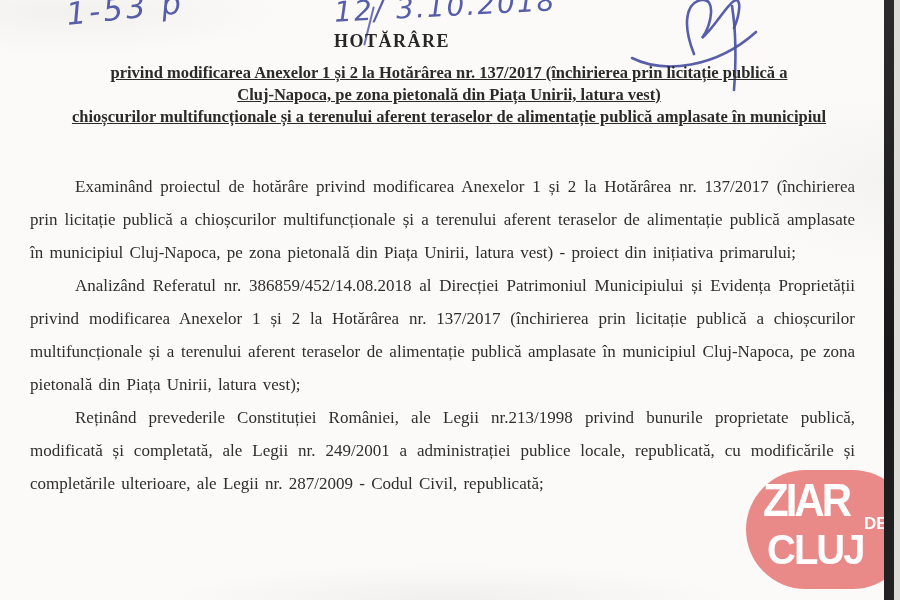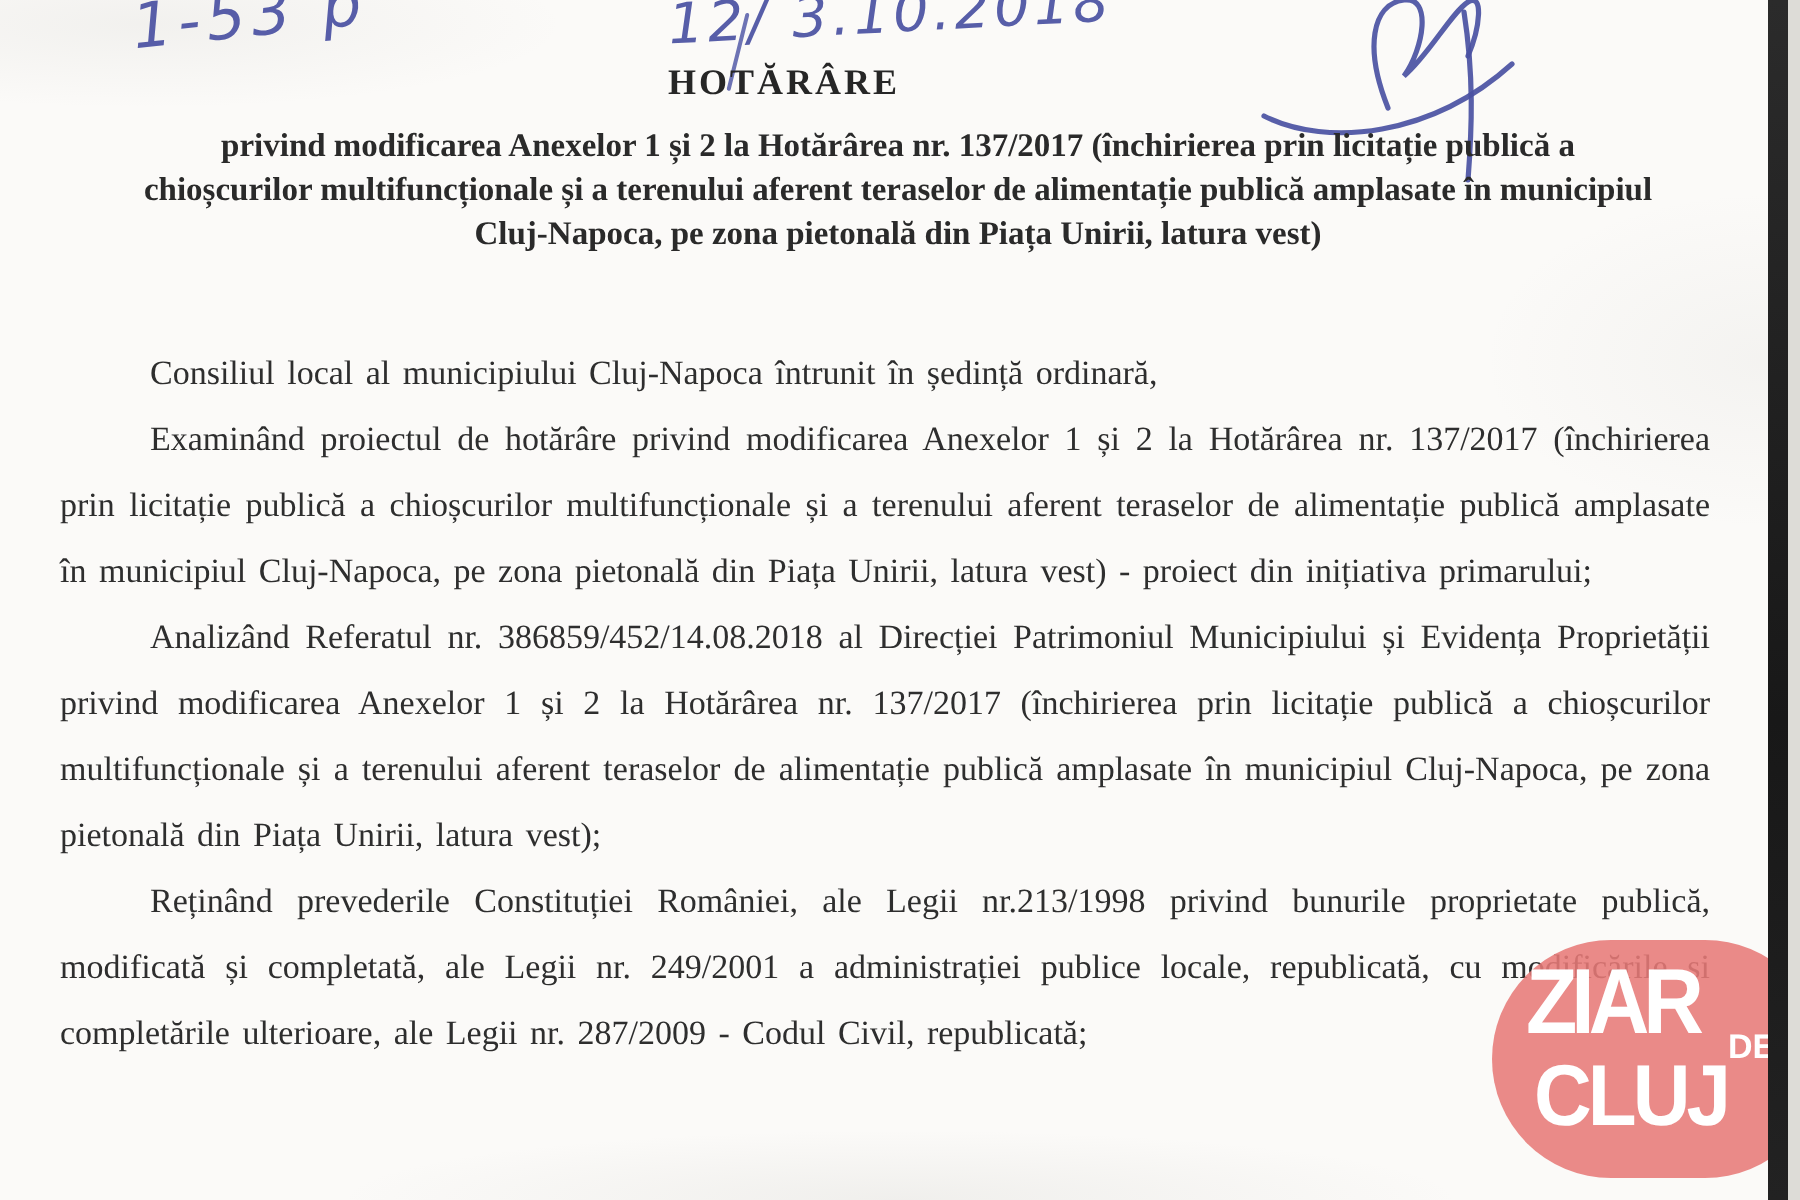--- a/index.html
+++ b/index.html
@@ -35,21 +35,21 @@
 
   
   .doc-title {
     position:absolute; top:31px; left:0; width:900px; text-align:center;
     font-weight:bold; font-size:18px; letter-spacing:1.5px;
     transform:translateX(-58px);
     color:#262626;
   }
   .doc-subtitle {
     position:absolute; top:62px; left:35px; width:828px; text-align:center;
-    font-weight:bold; font-size:16.5px; line-height:22px; color:#2a2a2a;
+    font-weight:bold; font-size:16.5px; line-height:22px; color:#2a2a2a;text-decoration:underline;
   }
   .doc-body {
     position:absolute; top:170px; left:30px; width:825px;
     font-size:17px; line-height:33px; text-align:justify;
     word-spacing:2px; color:#2e2e2e;
   }
   .doc-body p { margin:0; text-indent:45px; }
 
   
   .logo {
@@ -86,26 +86,25 @@
   <svg class="signature" viewBox="0 0 180 100" aria-hidden="true">
     <path d="M4,60 C36,76 88,70 128,34"></path>
     <path d="M66,56 C54,26 58,4 74,2 C88,0 84,26 74,40 C86,30 98,8 106,3 C114,-2 112,16 106,30"></path>
     <path d="M104,8 C109,40 108,66 106,92"></path>
   </svg>
 
   <div class="doc-title">HOTĂRÂRE</div>
 
   <div class="doc-subtitle">
     <div>privind modificarea Anexelor 1 și 2 la Hotărârea nr. 137/2017 (închirierea prin licitație publică a</div>
+    <div>Cluj-Napoca, pe zona pietonală din Piața Unirii, latura vest)</div>
     <div>chioșcurilor multifuncționale și a terenului aferent teraselor de alimentație publică amplasate în municipiul</div>
-    <div>Cluj-Napoca, pe zona pietonală din Piața Unirii, latura vest)</div>
   </div>
 
   <div class="doc-body">
-    <p>Consiliul local al municipiului Cluj-Napoca întrunit în ședință ordinară,</p>
     <p>Examinând proiectul de hotărâre privind modificarea Anexelor 1 și 2 la Hotărârea nr. 137/2017 (închirierea prin licitație publică a chioșcurilor multifuncționale și a terenului aferent teraselor de alimentație publică amplasate în municipiul Cluj-Napoca, pe zona pietonală din Piața Unirii, latura vest) - proiect din inițiativa primarului;</p>
     <p>Analizând Referatul nr. 386859/452/14.08.2018 al Direcției Patrimoniul Municipiului și Evidența Proprietății privind modificarea Anexelor 1 și 2 la Hotărârea nr. 137/2017 (închirierea prin licitație publică a chioșcurilor multifuncționale și a terenului aferent teraselor de alimentație publică amplasate în municipiul Cluj-Napoca, pe zona pietonală din Piața Unirii, latura vest);</p>
     <p>Reținând prevederile Constituției României, ale Legii nr.213/1998 privind bunurile proprietate publică, modificată și completată, ale Legii nr. 249/2001 a administrației publice locale, republicată, cu modificările și completările ulterioare, ale Legii nr. 287/2009 - Codul Civil, republicată;</p>
   </div>
 
   <div class="logo">
     <div class="logo-word logo-ziar">ZIAR</div>
     <div class="logo-word logo-de">DE</div>
     <div class="logo-word logo-cluj">CLUJ</div>
   </div>

